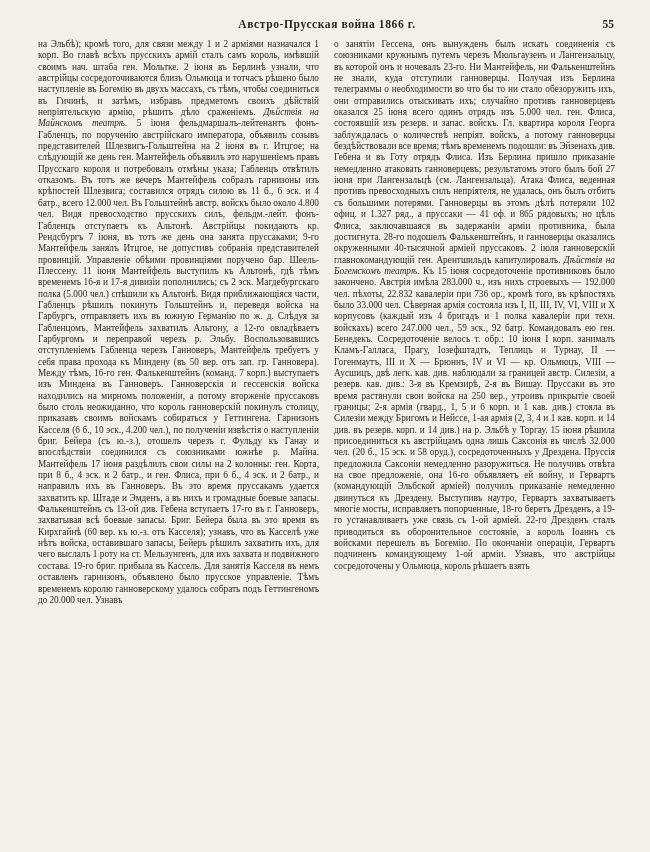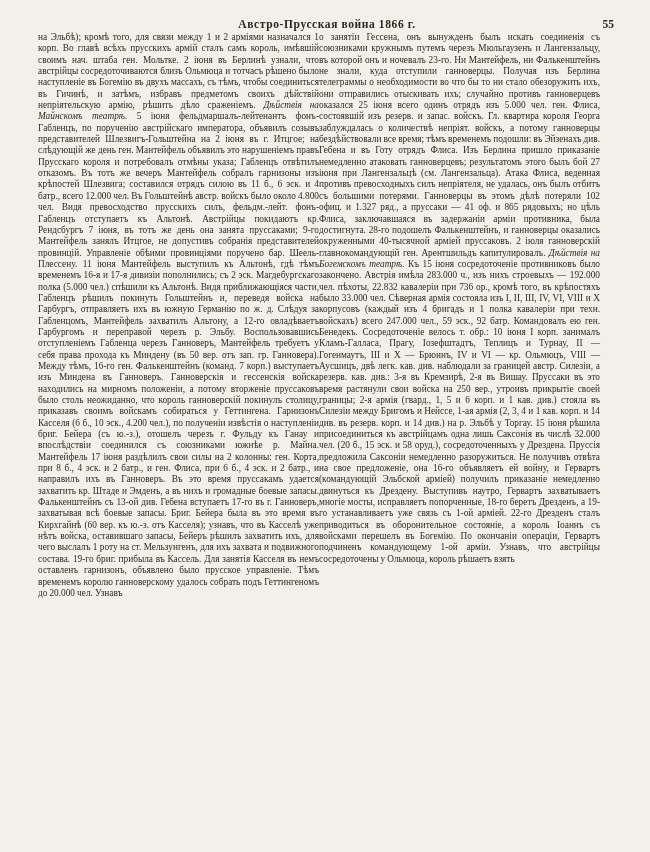--- a/index.html
+++ b/index.html
@@ -16,32 +16,33 @@
     background: #f2f0e8;
     padding: 18px 34px 8px 38px;
     overflow: hidden;
   }
   .running-head {
     position: relative;
     text-align: center;
     font-weight: bold;
     font-size: 11.5px;
     letter-spacing: 0.6px;
-    margin-bottom: 2px;
+    margin-bottom: 9px;
     color: #2b2721;
   }
   .page-number {
     position: absolute;
     right: 2px; top: 0;
     font-weight: bold;
     font-size: 11.5px;
     letter-spacing: 0;
   }
   .columns {
     display: flex;
+    gap: 15px;
   }
   .col {
     width: 281px;
     font-size: 9.3px;
     line-height: 11.35px;
     text-align: justify;
     word-spacing: -0.25px;
     color: #2e2a24;
   }
   .italic { font-style: italic; }

